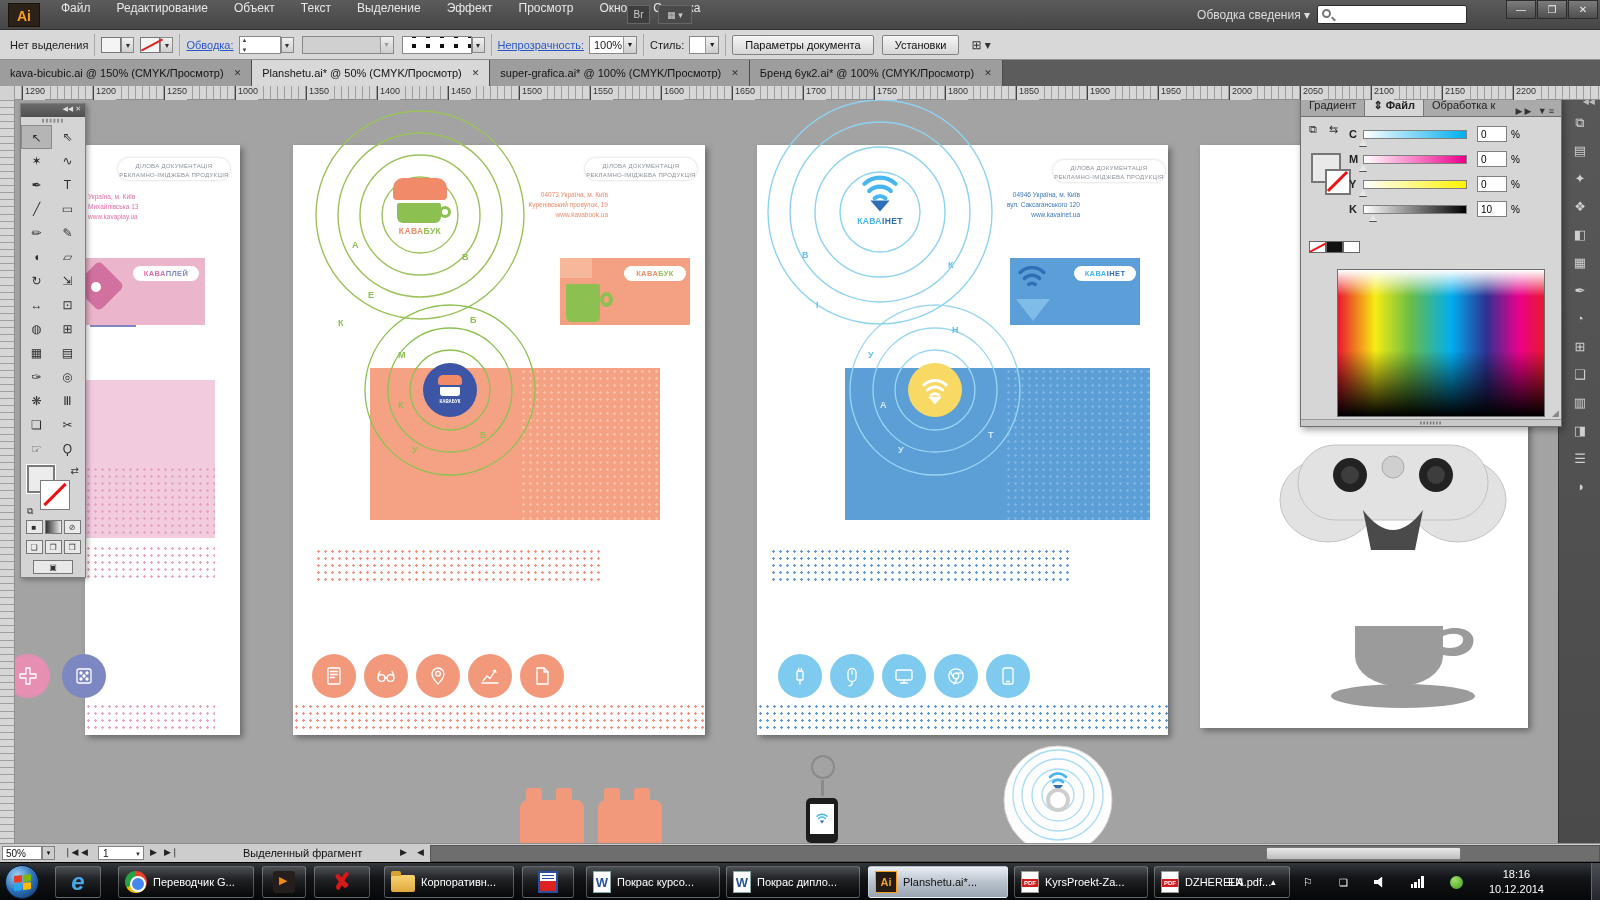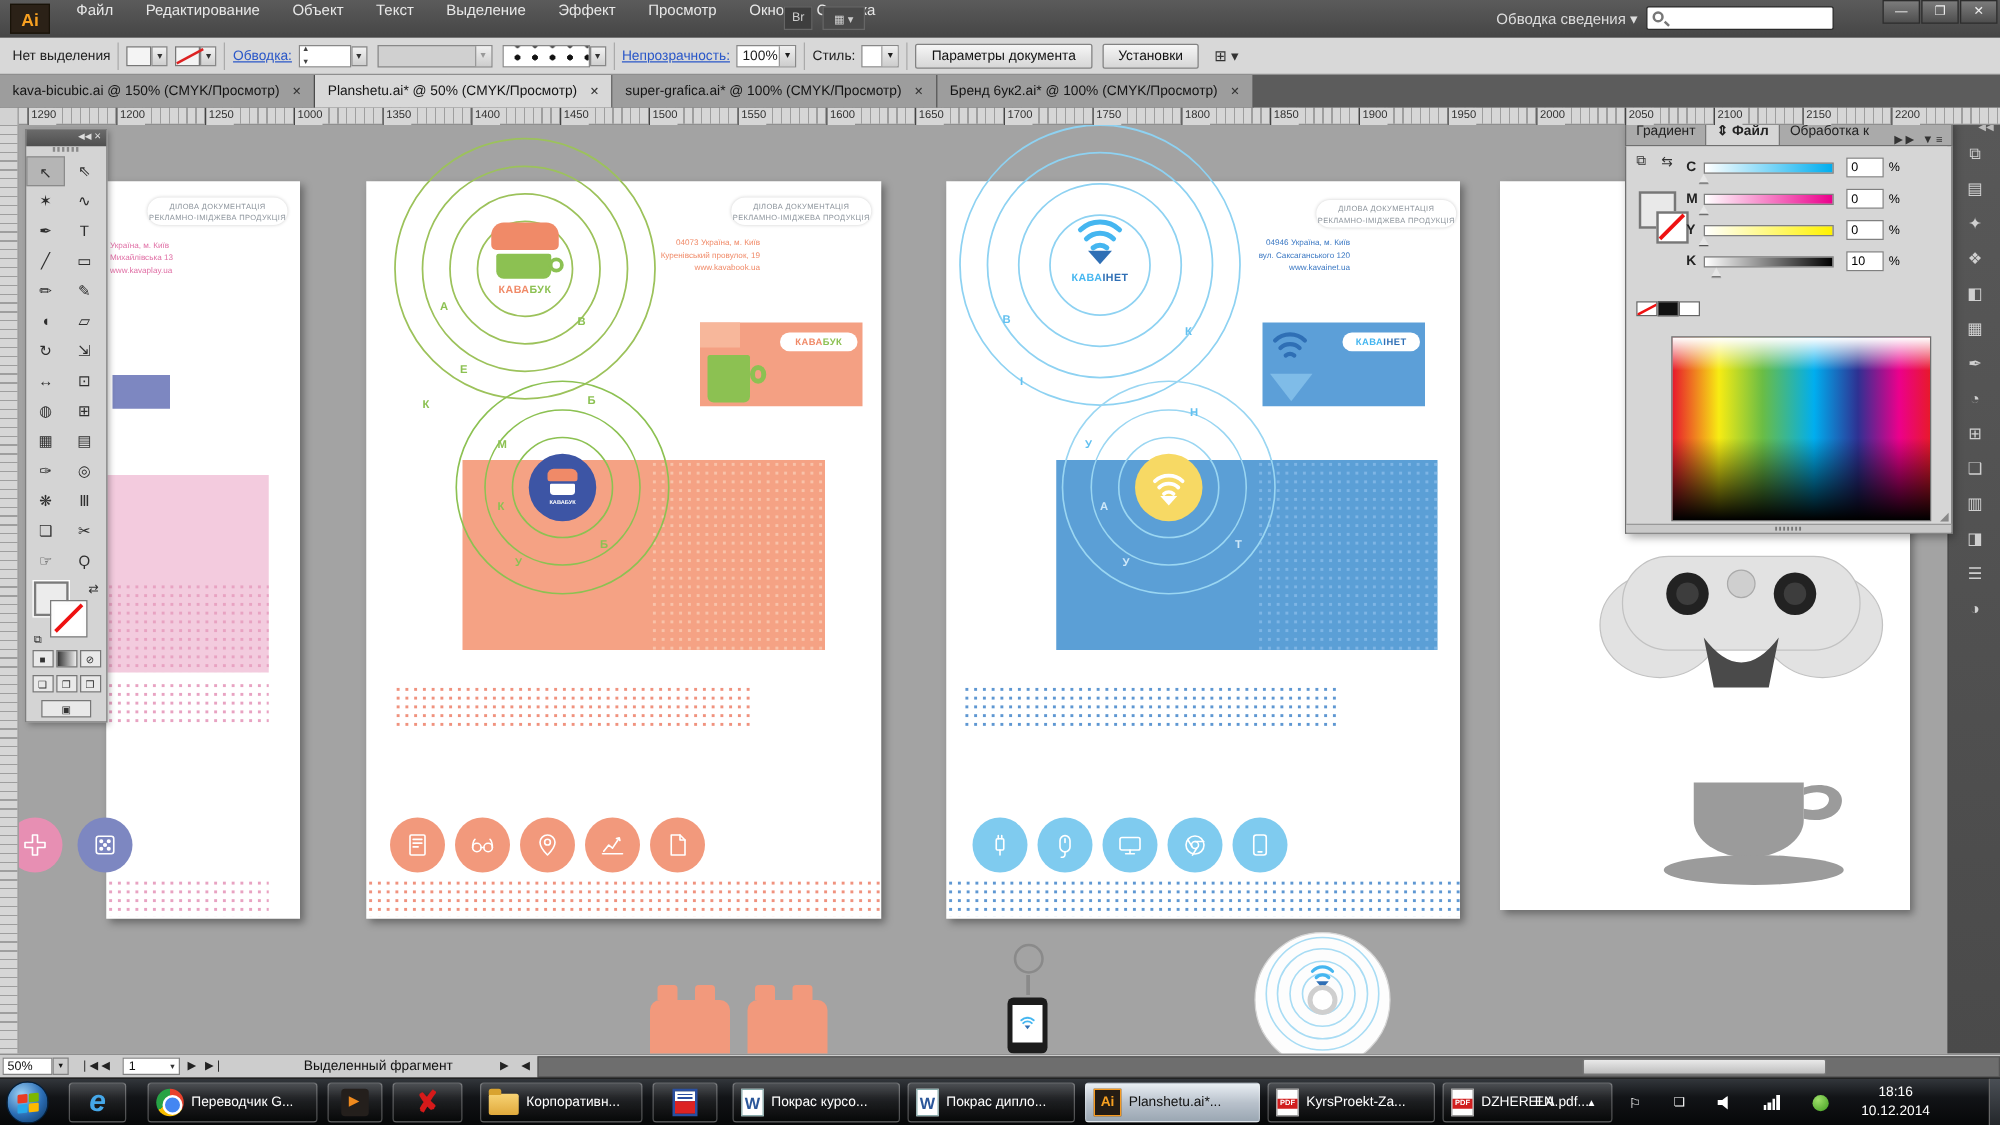--- a/index.html
+++ b/index.html
@@ -264,20 +264,27 @@
 
   <div class="artboard" style="left:85px;top:45px;width:155px;height:590px"></div>
   <div class="badge" style="left:118px;top:58px">
     <div>ДІЛОВА ДОКУМЕНТАЦІЯ</div>
       <div>РЕКЛАМНО-ІМІДЖЕВА ПРОДУКЦІЯ</div>
   </div>
   <div class="addr" style="left:88px;top:92px;width:72px;text-align:left;color:#E06FA5">
     <div>Україна, м. Київ</div>
       <div>Михайлівська 13</div>
       <div>www.kavaplay.ua</div>
+  </div>
+  <div class="abs" style="left:85px;top:158px;width:120px;height:67px;background:#EBB6CC;z-index:4">
+    <div class="abs" style="left:-4px;top:10px;width:36px;height:36px;background:#D2719F;border-radius:5px;transform:rotate(45deg)"></div>
+    <div class="abs" style="left:6px;top:24px;width:10px;height:10px;background:#fff;border-radius:50%"></div>
+    <div class="pill" style="left:48px;top:8px;width:66px;height:15px">
+      <span style="color:#E06FA5">КАВА</span><span style="color:#7D87C1">ПЛЕЙ</span>
+    </div>
   </div>
   <div class="abs" style="left:90px;top:200px;width:46px;height:27px;background:#7D87C1;z-index:3"></div>
   <div class="abs" style="left:85px;top:280px;width:130px;height:158px;background:#F3CBDE">
     <div class="dots abs" style="--dc:#E8A3C2;left:0;bottom:0;width:100%;height:72px"></div>
   </div>
   <div class="dots abs" style="--dc:#E8A3C2;left:85px;top:445px;width:130px;height:34px"></div>
   <div class="cir abs" style="left:6px;top:554px;background:#E78FB3;z-index:5">
     <svg class="lin" width="22" height="22" viewBox="0 0 22 22">
         <path d="M9 3h4v6h6v4h-6v6H9v-6H3V9h6z"></path>
       </svg>

